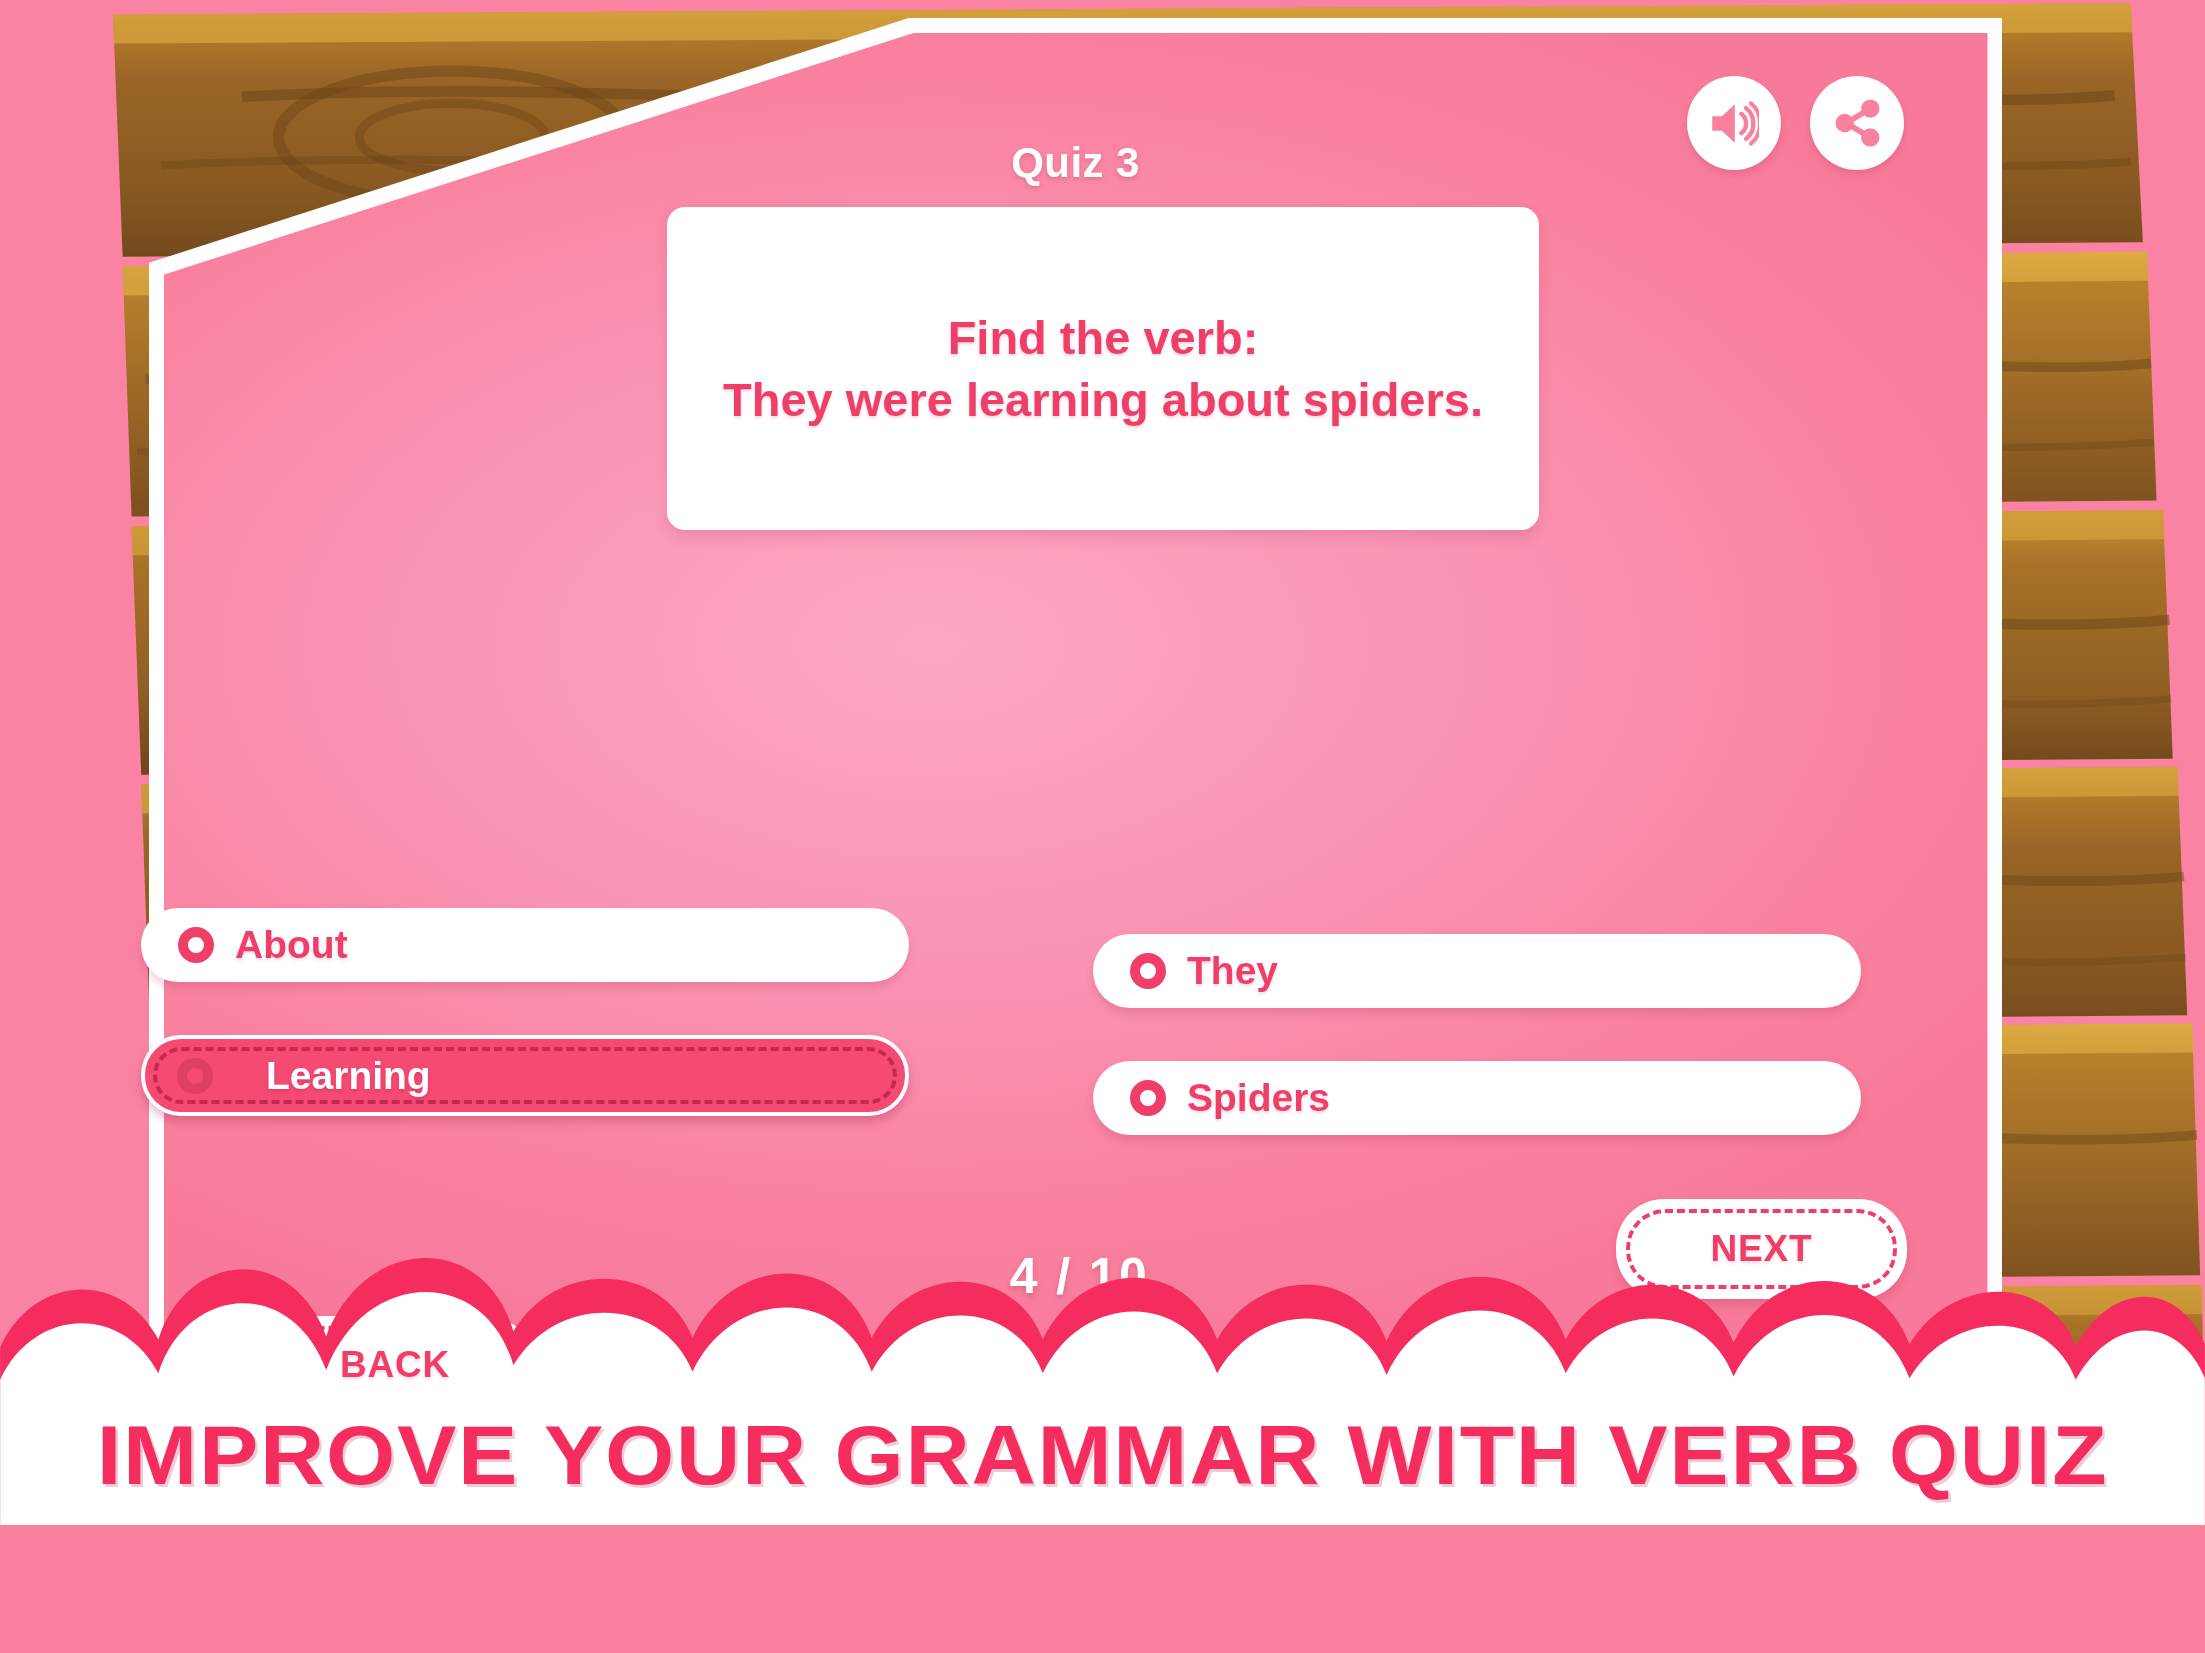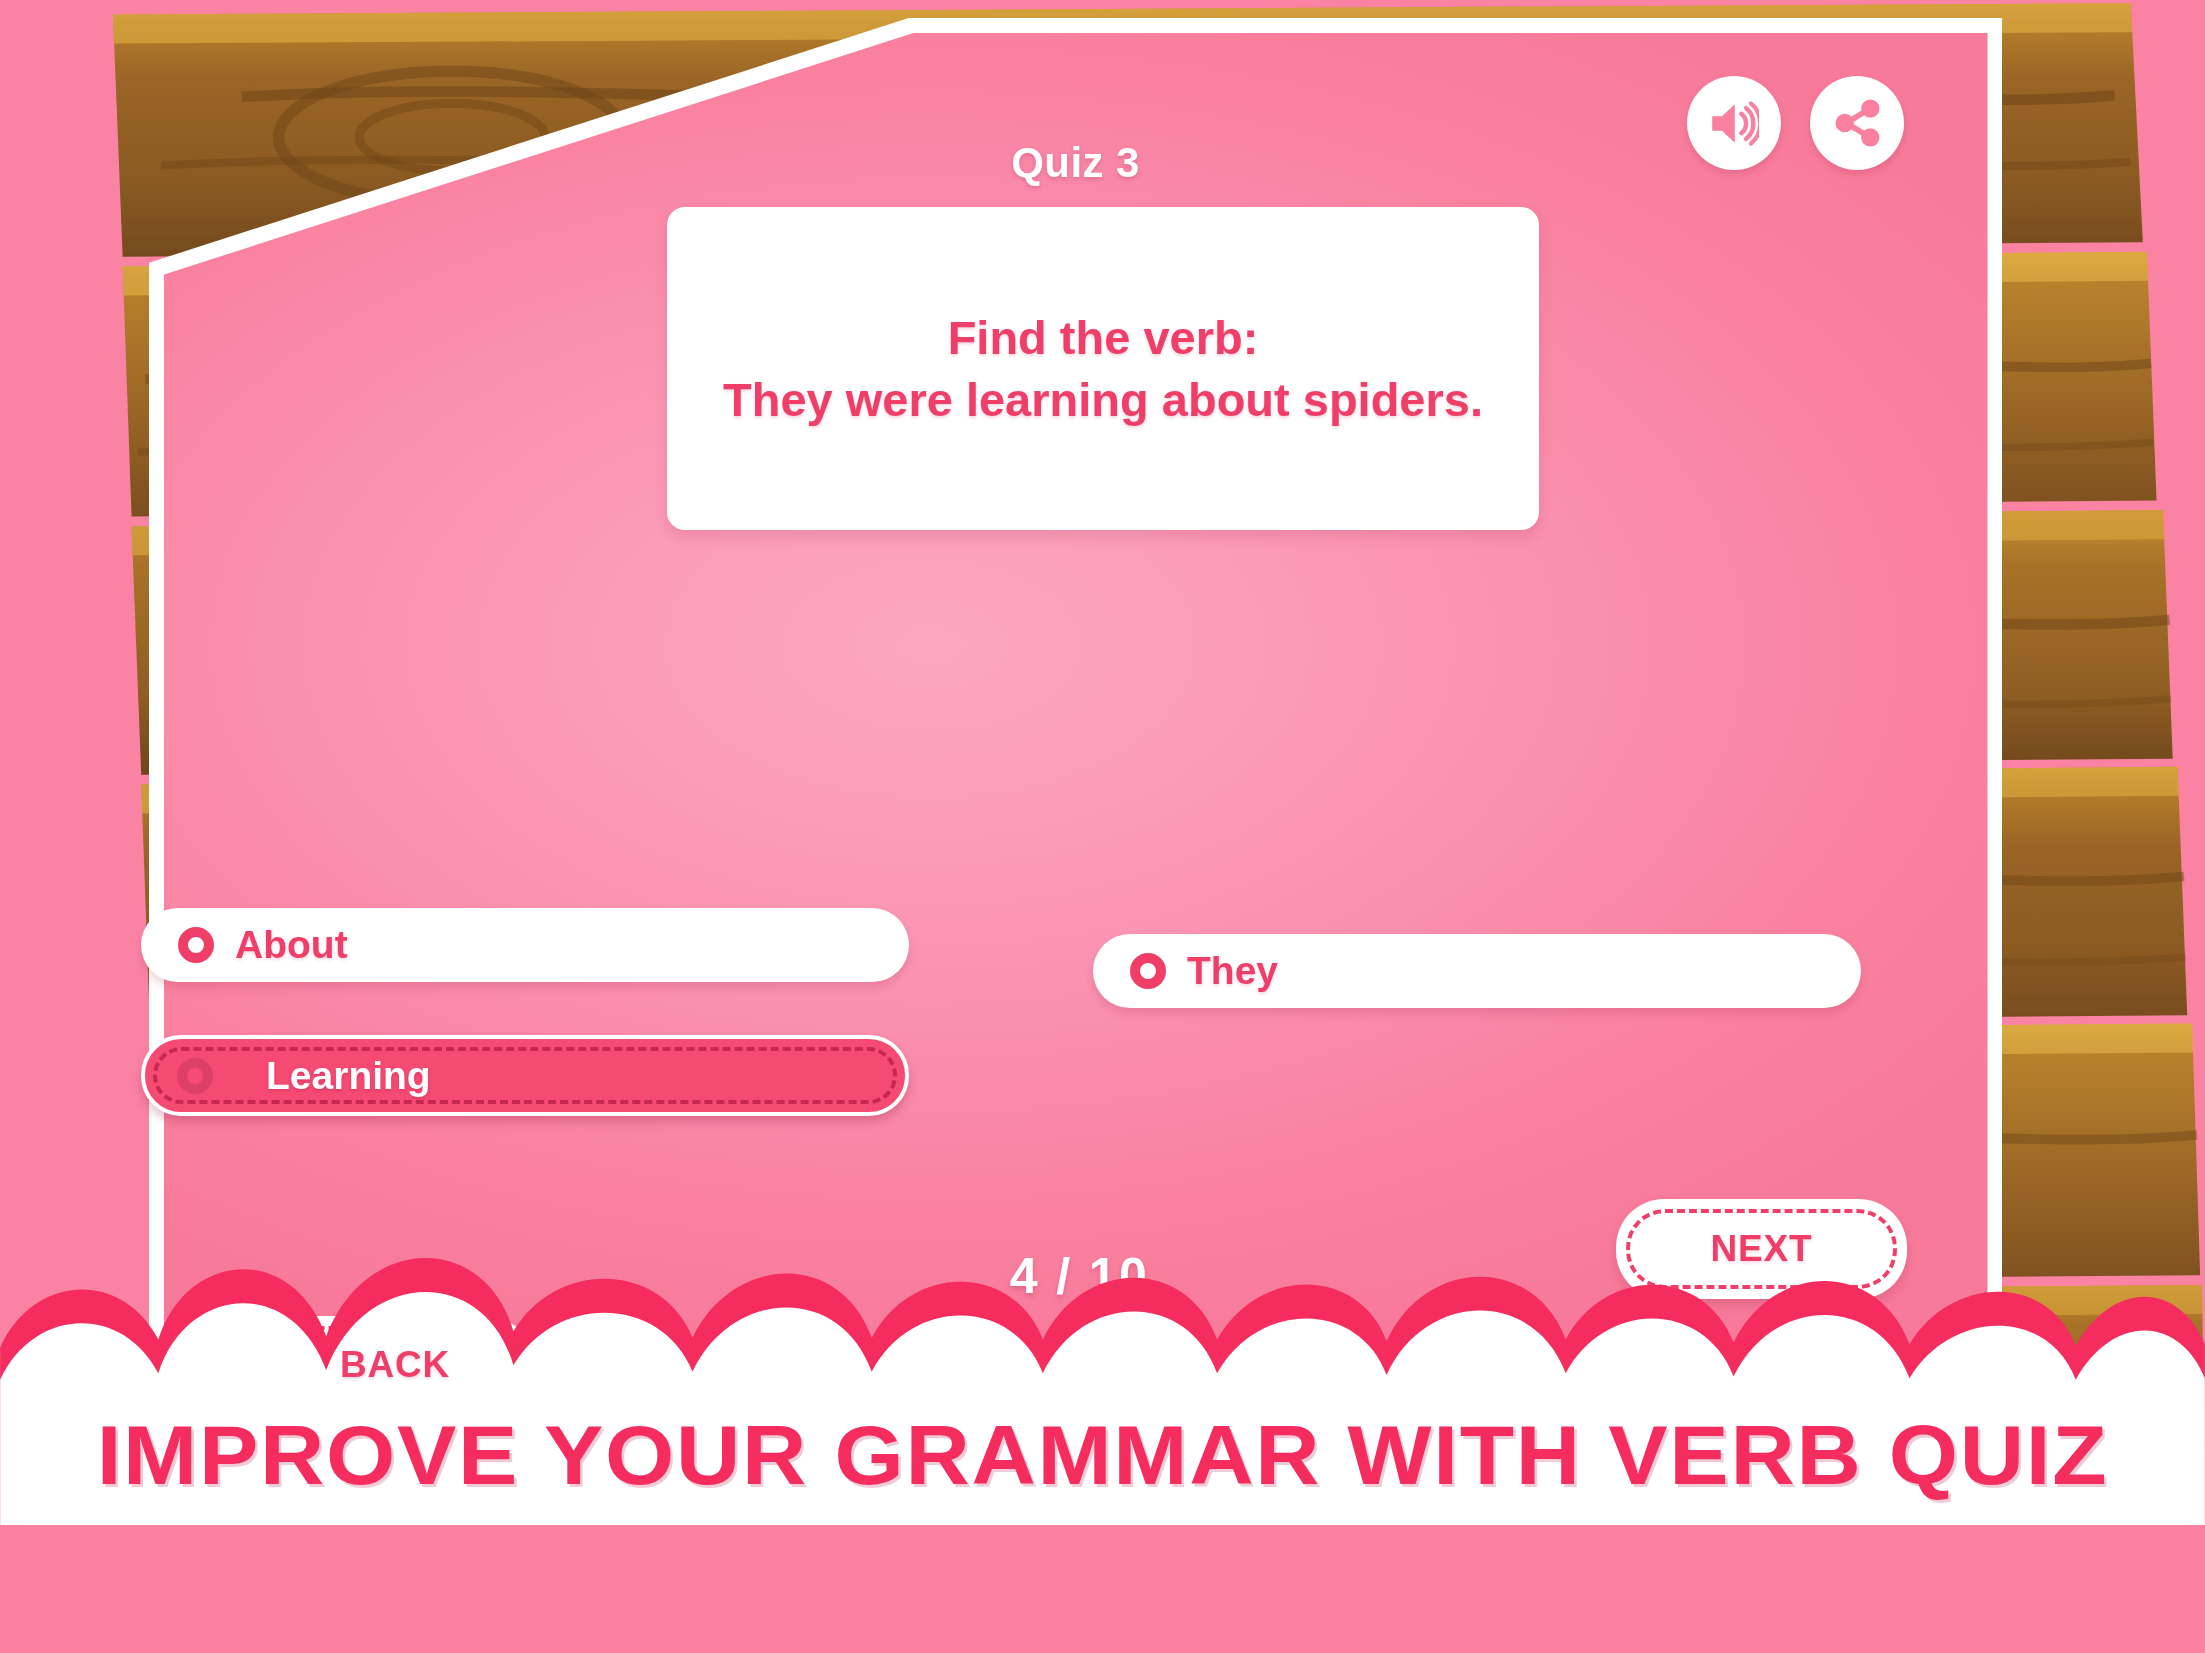--- a/index.html
+++ b/index.html
@@ -212,20 +212,24 @@
         <div class="opt-label">About</div>
       </div>
       <div class="opt unsel c1 r0">
         <div class="radio"></div>
         <div class="opt-label">They</div>
       </div>
       <div class="opt sel c0 r1">
         <div class="radio"></div>
         <div class="opt-label">Learning</div>
       </div>
+      <div class="opt unsel c1 r1">
+        <div class="radio"></div>
+        <div class="opt-label">Spiders</div>
+      </div>
     </div>
 
     <div class="pill-btn btn-back">
       <span>BACK</span>
     </div>
     <div class="progress">4 / 10</div>
     <div class="pill-btn btn-next">
       <span>NEXT</span>
     </div>
   </div>

